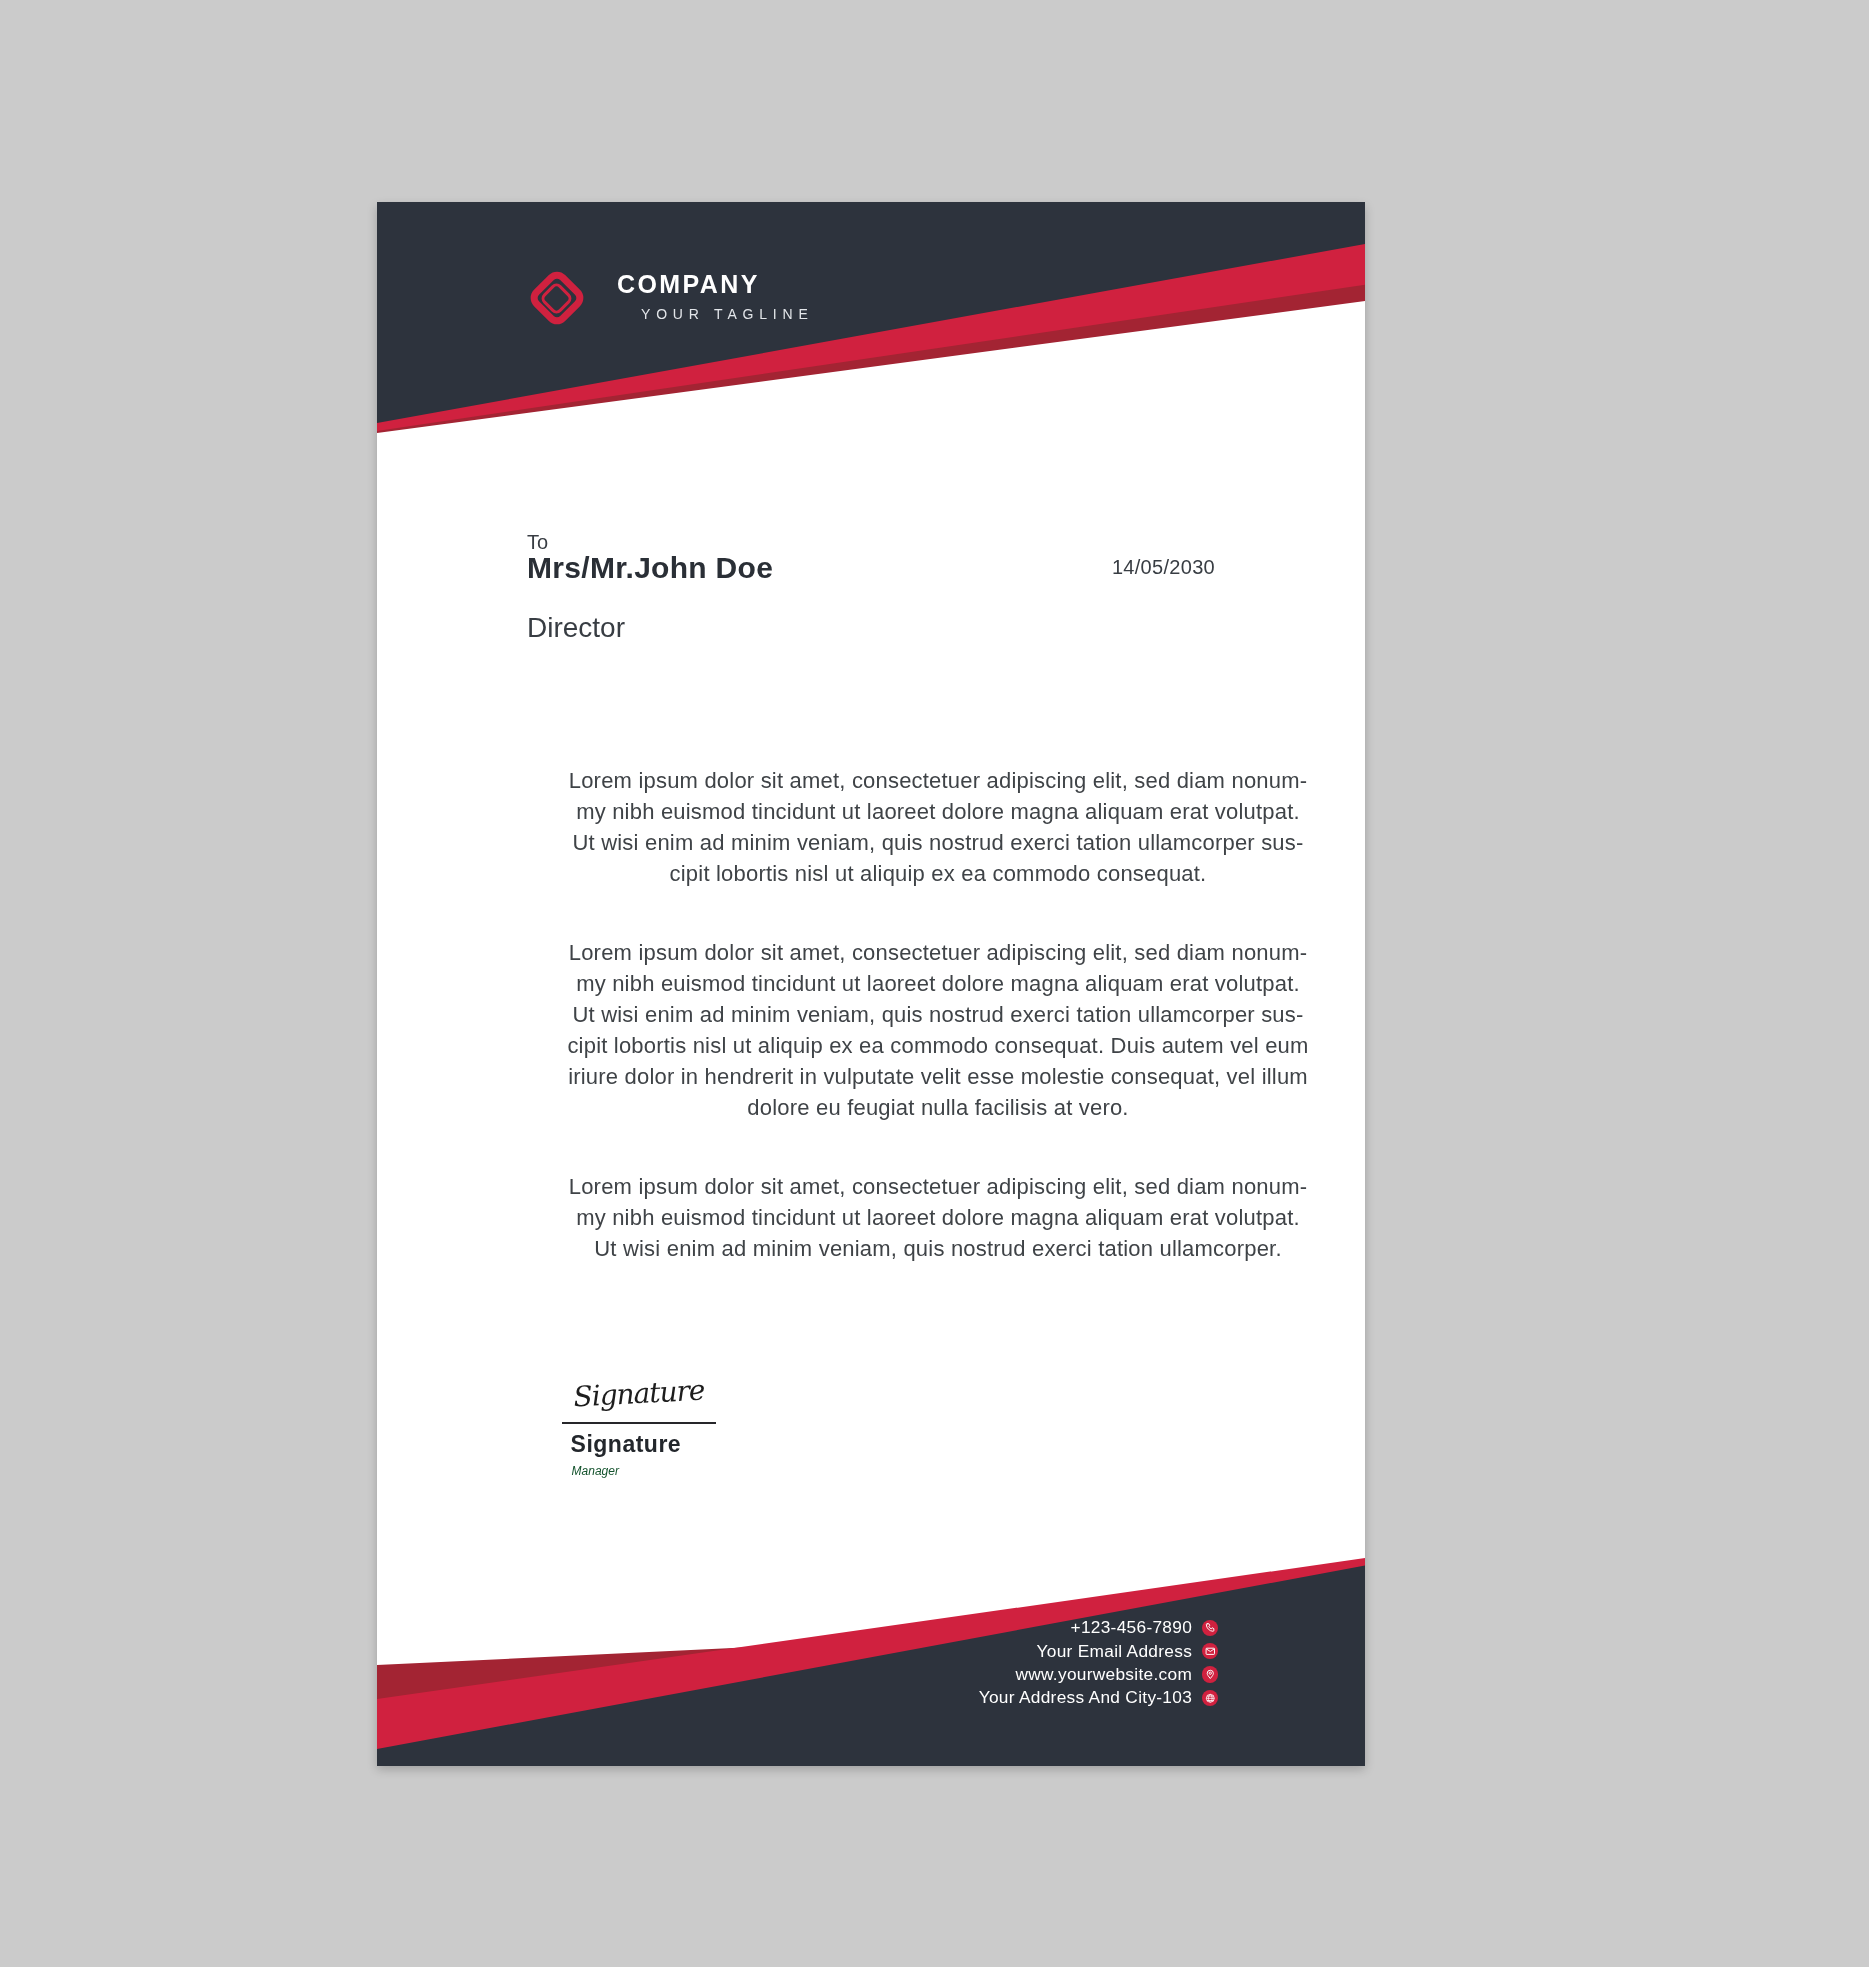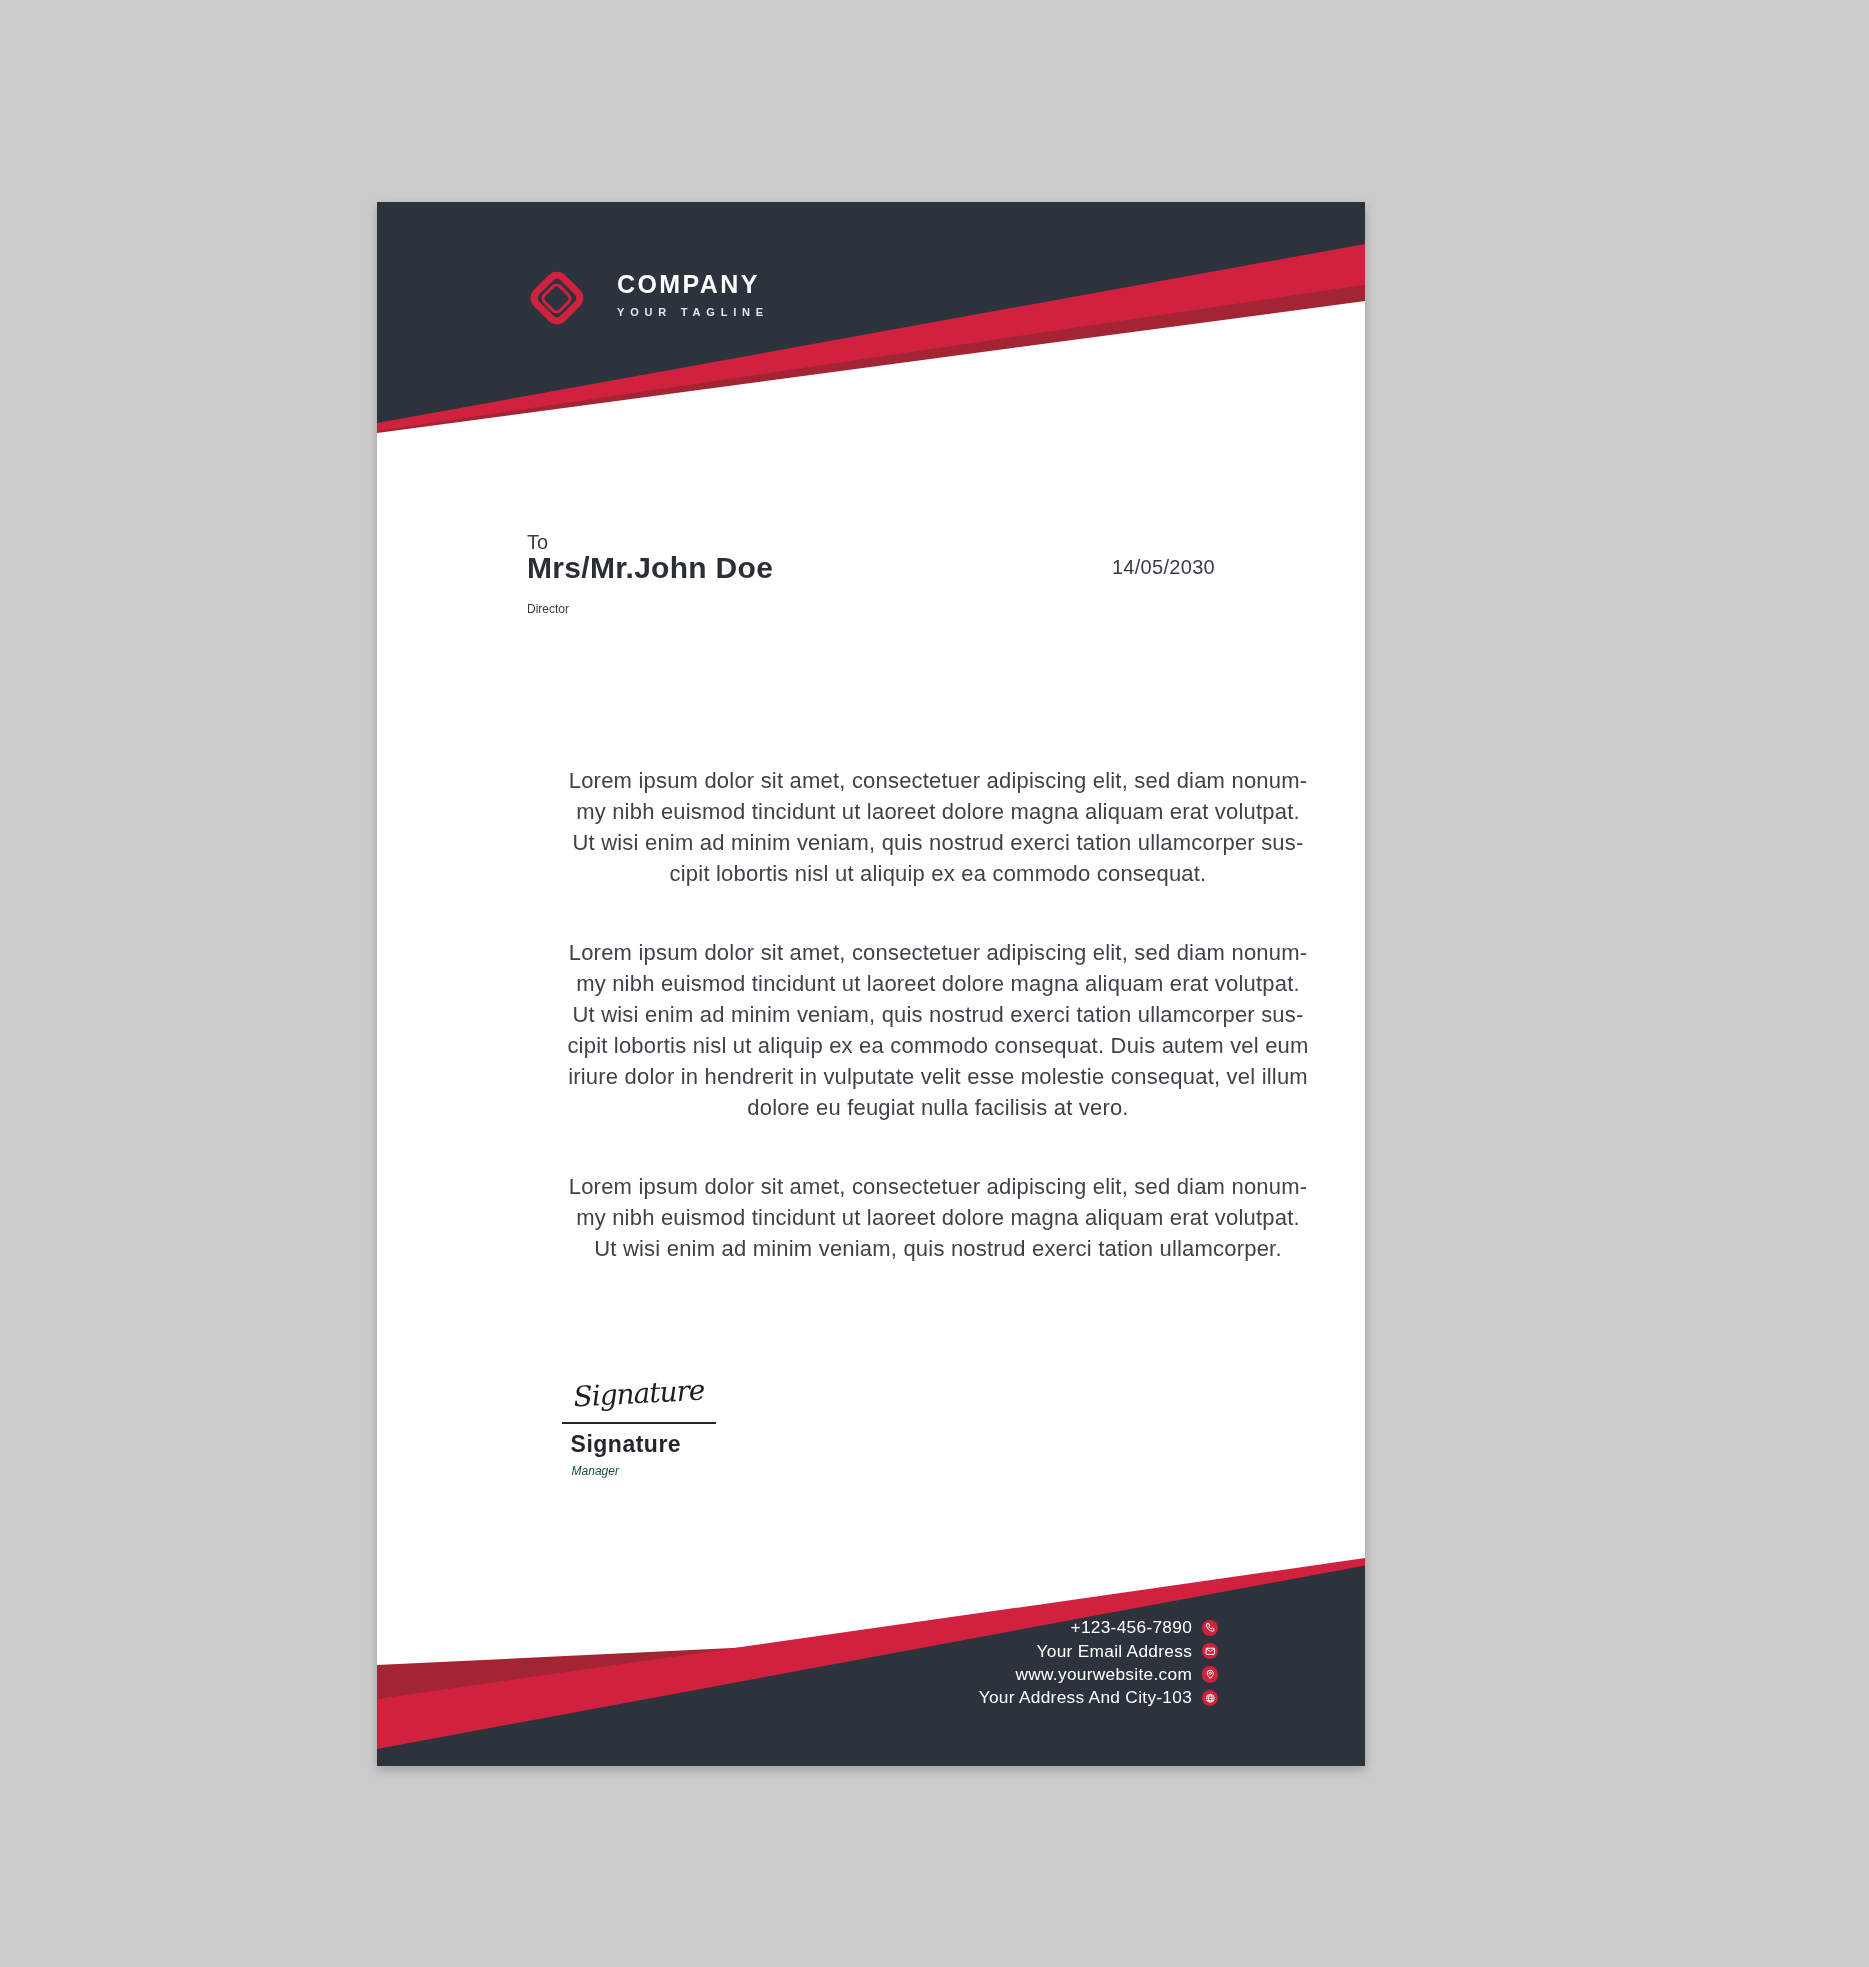--- a/index.html
+++ b/index.html
@@ -28,25 +28,25 @@
     box-sizing:border-box;border:7.7px solid #d0213f;border-radius:11.5px;
     transform:rotate(45deg);
   }
   .logo-inner{
     position:absolute;left:167px;top:84px;width:25px;height:25px;
     box-sizing:border-box;border:3.8px solid #d0213f;border-radius:6.7px;
     transform:rotate(45deg);
   }
   .brand{position:absolute;left:240px;top:68px;color:#ffffff;}
   .brand .cname{font-size:25px;font-weight:bold;letter-spacing:2.4px;line-height:29px;}
-  .brand .tagline{font-size:11px;font-weight:bold;letter-spacing:5.8px;color:#e3e6ea;margin-top:6.7px;}
+  .brand .tagline{font-size:14px;font-weight:normal;letter-spacing:5.8px;color:#e3e6ea;margin-top:6.7px;margin-left:24px;}
   
   .salutation{position:absolute;left:150px;top:329px;font-size:20px;color:#383d43;}
   .recipient-name{position:absolute;left:150px;top:349px;font-size:30px;font-weight:600;color:#2a2f36;letter-spacing:0.3px;text-align:right;}
-  .recipient-title{position:absolute;left:150px;top:400px;font-size:12px;color:#383d43;}
+  .recipient-title{position:absolute;left:150px;top:410px;font-size:28px;color:#383d43;}
   .date{position:absolute;right:150px;top:354px;font-size:20px;color:#383d43;letter-spacing:0.3px;}
   .addr{position:absolute;left:150px;top:440px;font-size:21px;color:#3c4045;}
   .addr .row{height:34px;line-height:34px;}
   .addr .lbl{font-weight:bold;color:#2d3239;margin-right:6.7px;}
   
   .body-text{position:absolute;left:150px;top:563px;width:822px;}
   .body-text p{
     margin:0 0 48px 0;
     font-size:22px;line-height:31px;color:#3f4347;
     letter-spacing:0.2px;

